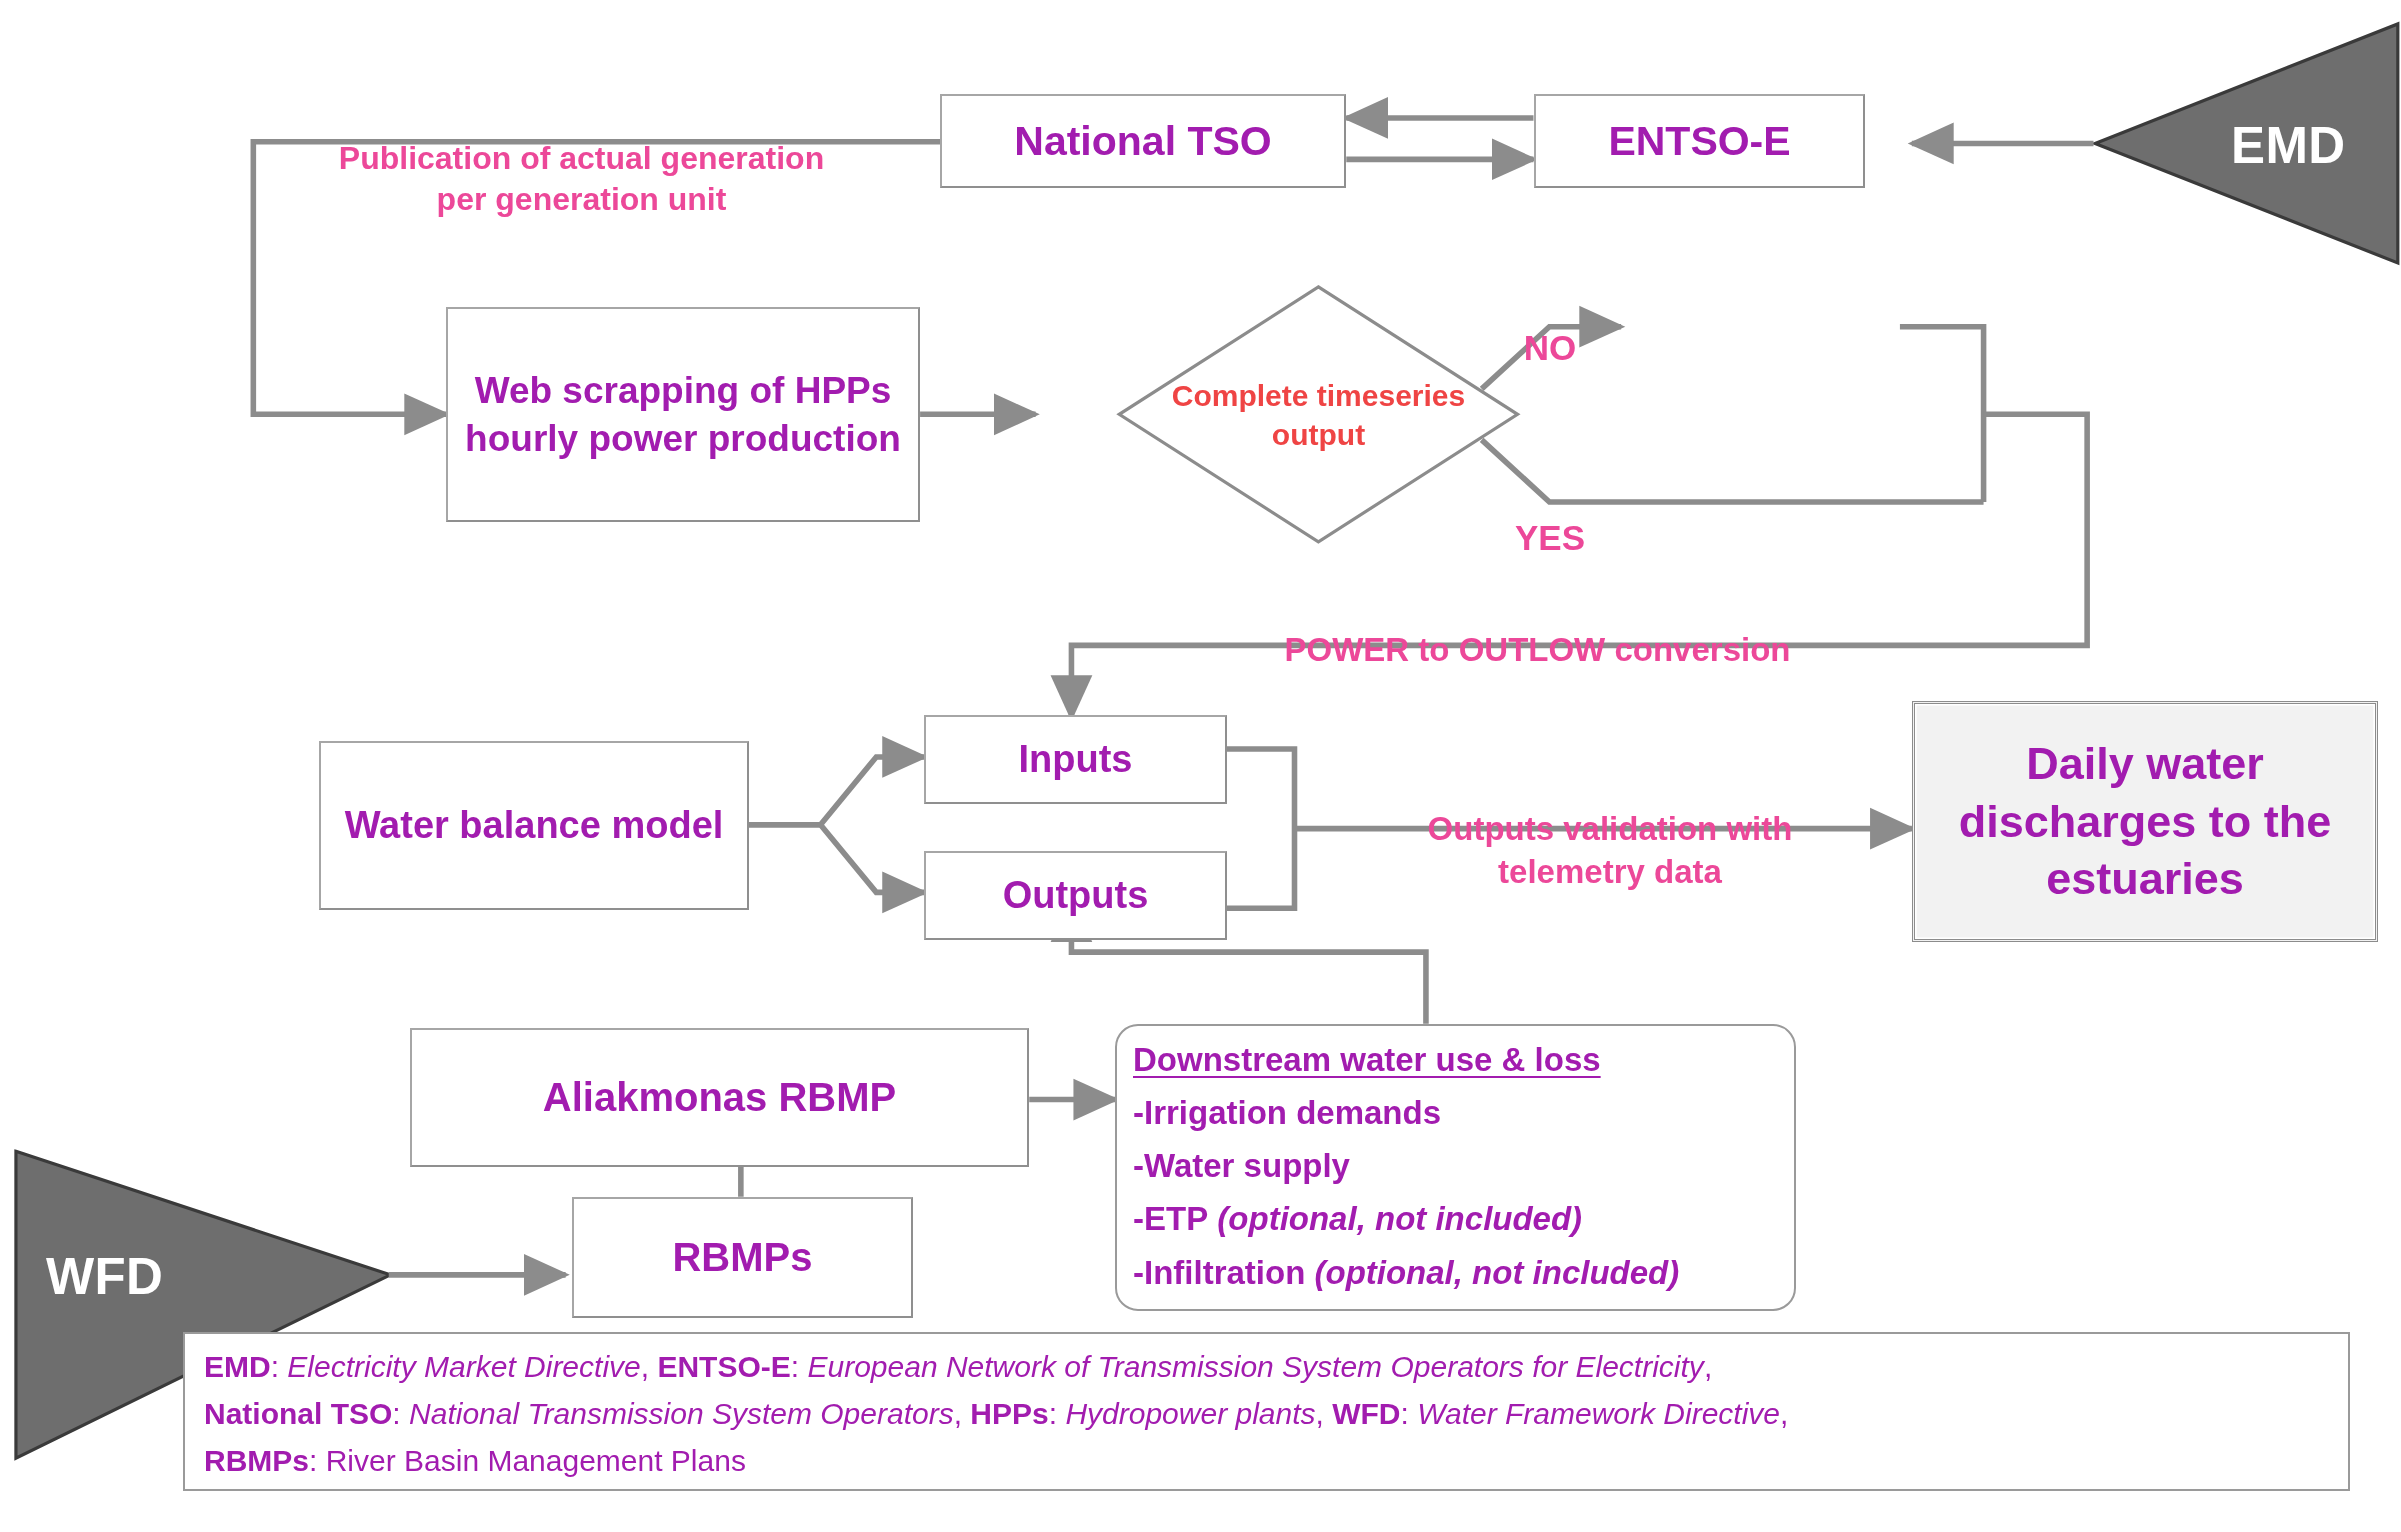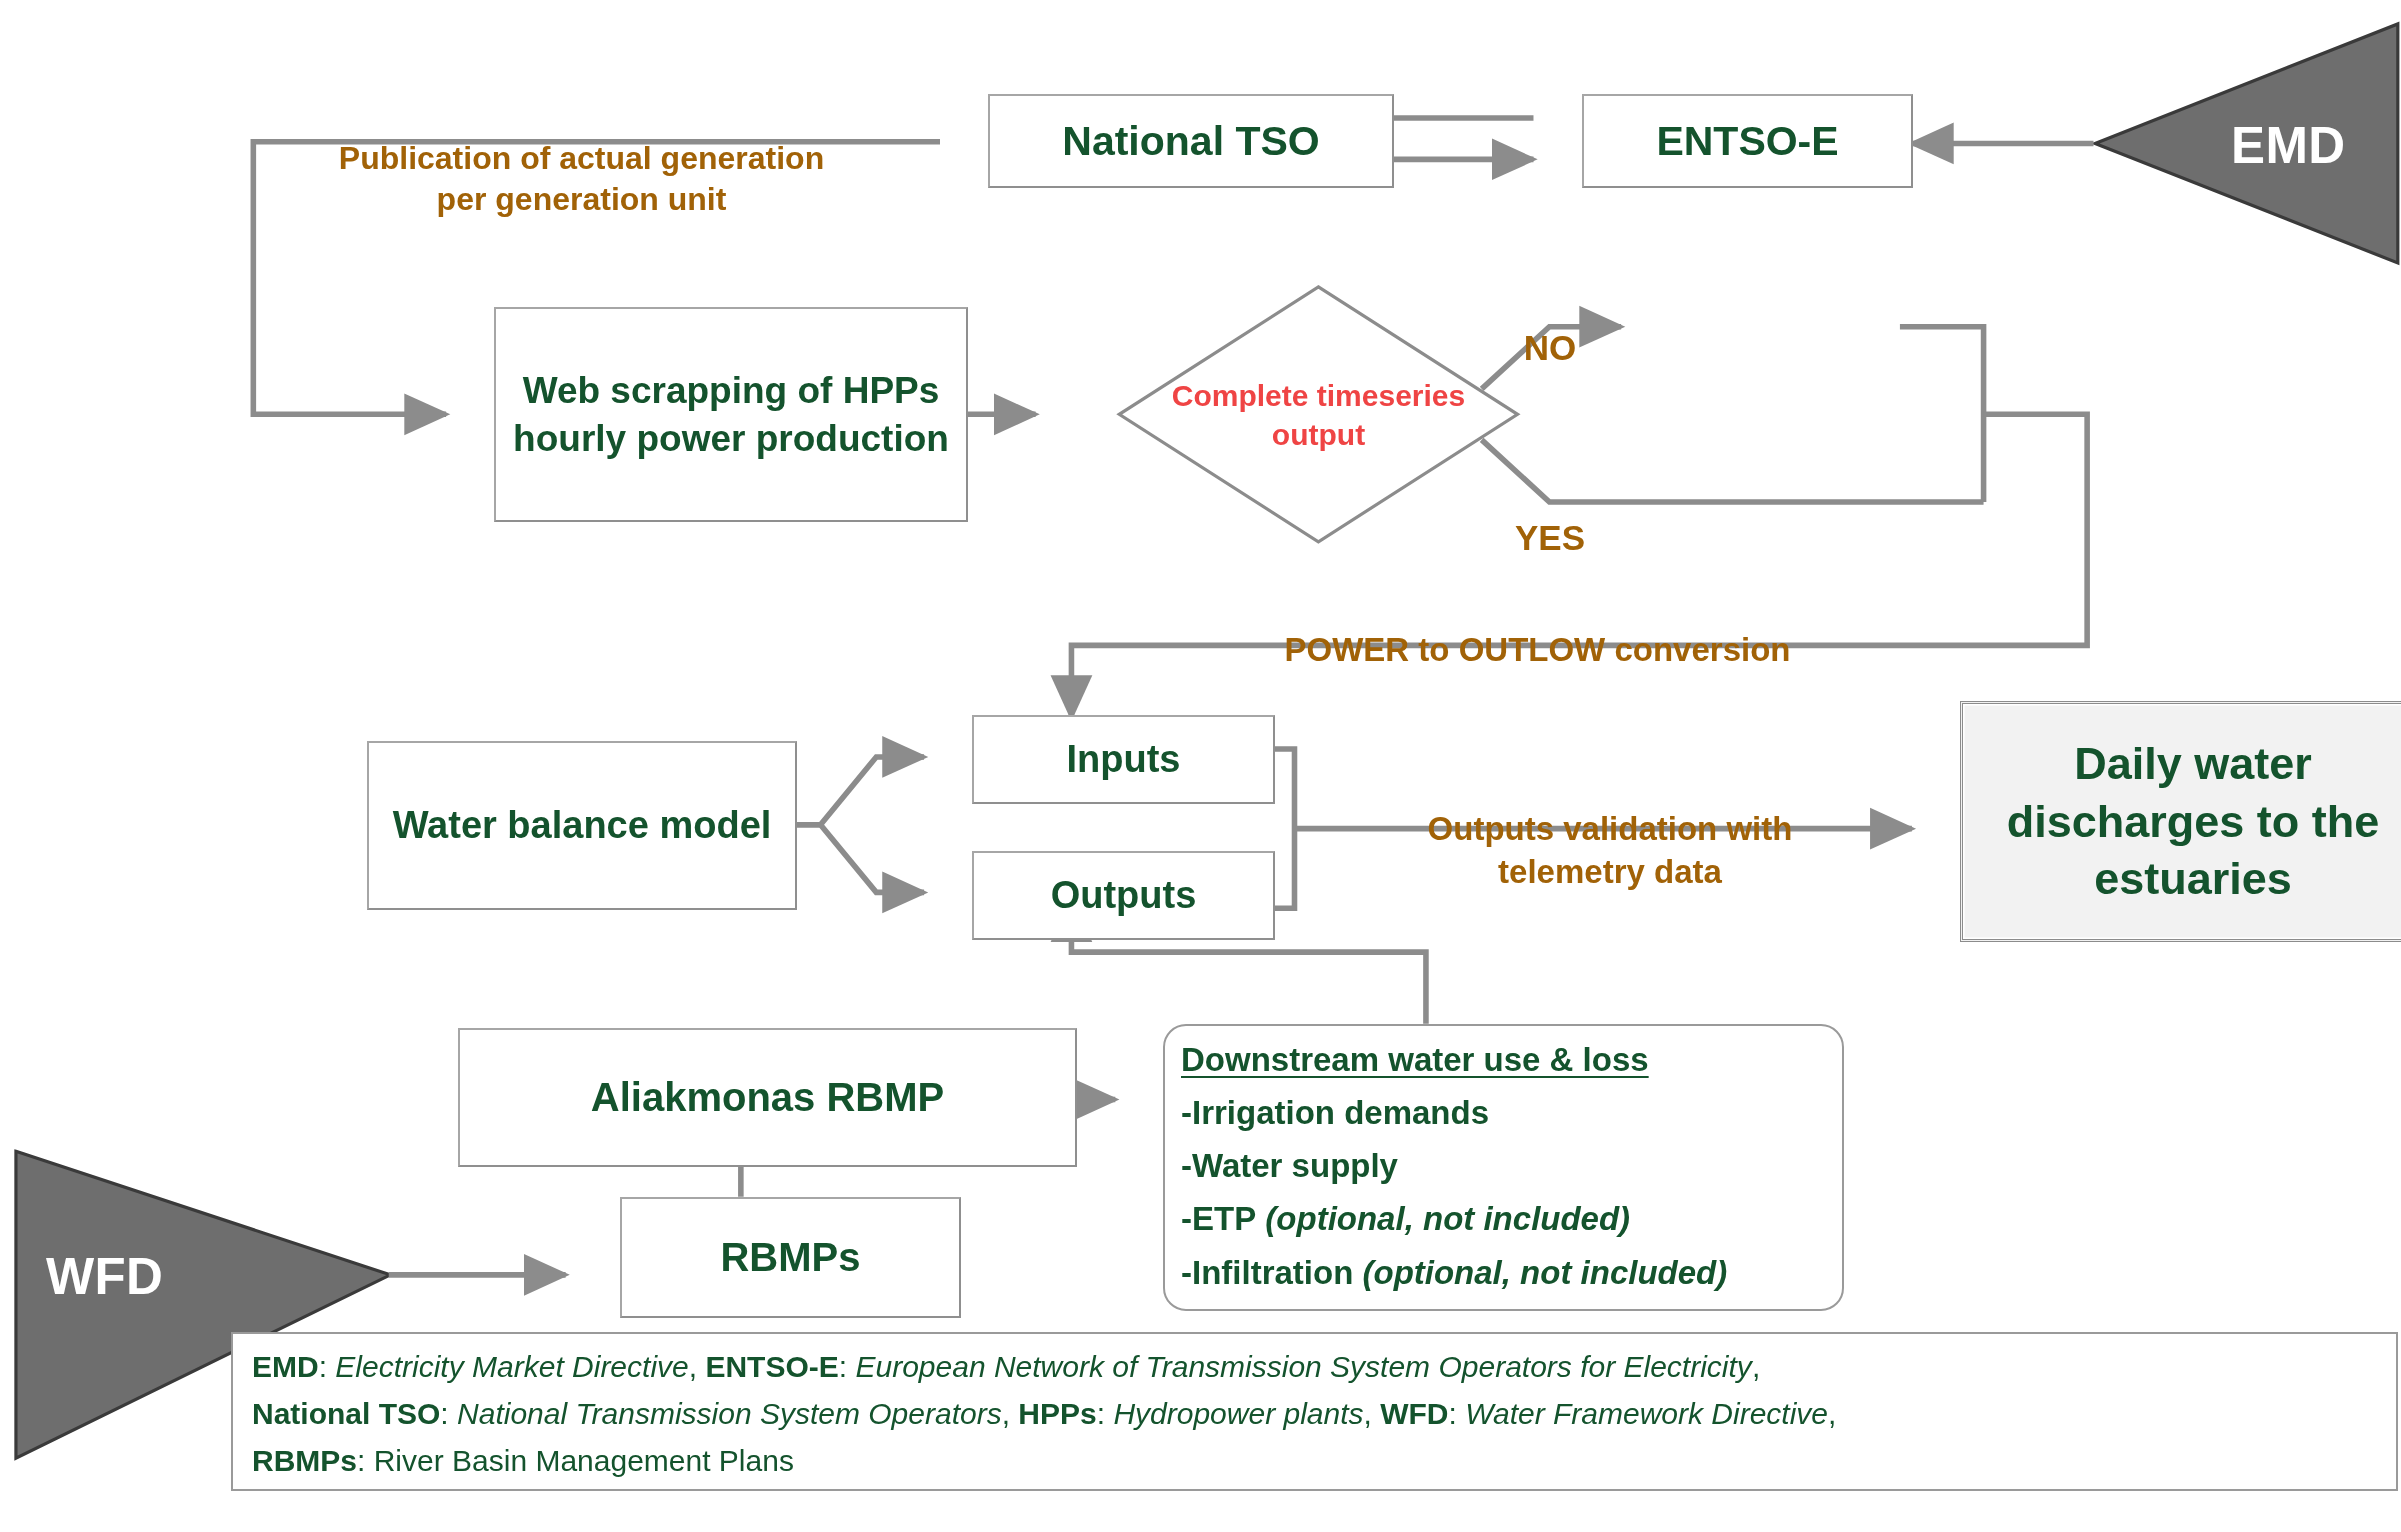--- a/index.html
+++ b/index.html
@@ -29,25 +29,24 @@
     position: absolute;
     box-sizing: border-box;
     background: #ffffff;
     border: 2.4px solid #a6a6a6;
     border-right-color: #8f8f8f;
     border-bottom-color: #8f8f8f;
     display: flex;
     align-items: center;
     justify-content: center;
     text-align: center;
-    color: #14532d;
+    color: #a21caf;
     font-weight: bold;
     line-height: 1.28;
     padding: 3.2px 8px;
-    margin-left: 48px;
   }
   .node.thin {
     border: 1.6px solid #b0b0b0;
     border-bottom: 3.2px solid #9a9a9a;
     border-right: 1.6px solid #9a9a9a;
   }
   .node.emphasis {
     background: #f2f2f2;
     border: 3.2px double #8c8c8c;
     box-shadow: 0 0 0 1.6px #ffffff inset;
@@ -80,21 +79,21 @@
   
   .tri-label {
     position: absolute;
     color: #ffffff;
     font-weight: bold;
     letter-spacing: 0.4px;
   }
   
   .edge-label {
     position: absolute;
-    color: #a16207;
+    color: #ec4899;
     font-weight: bold;
     text-align: center;
     line-height: 1.3;
     white-space: pre-line;
   }
   
   .list-title {
     font-weight: bold;
     text-decoration: underline;
     text-underline-offset: 4.8px;

